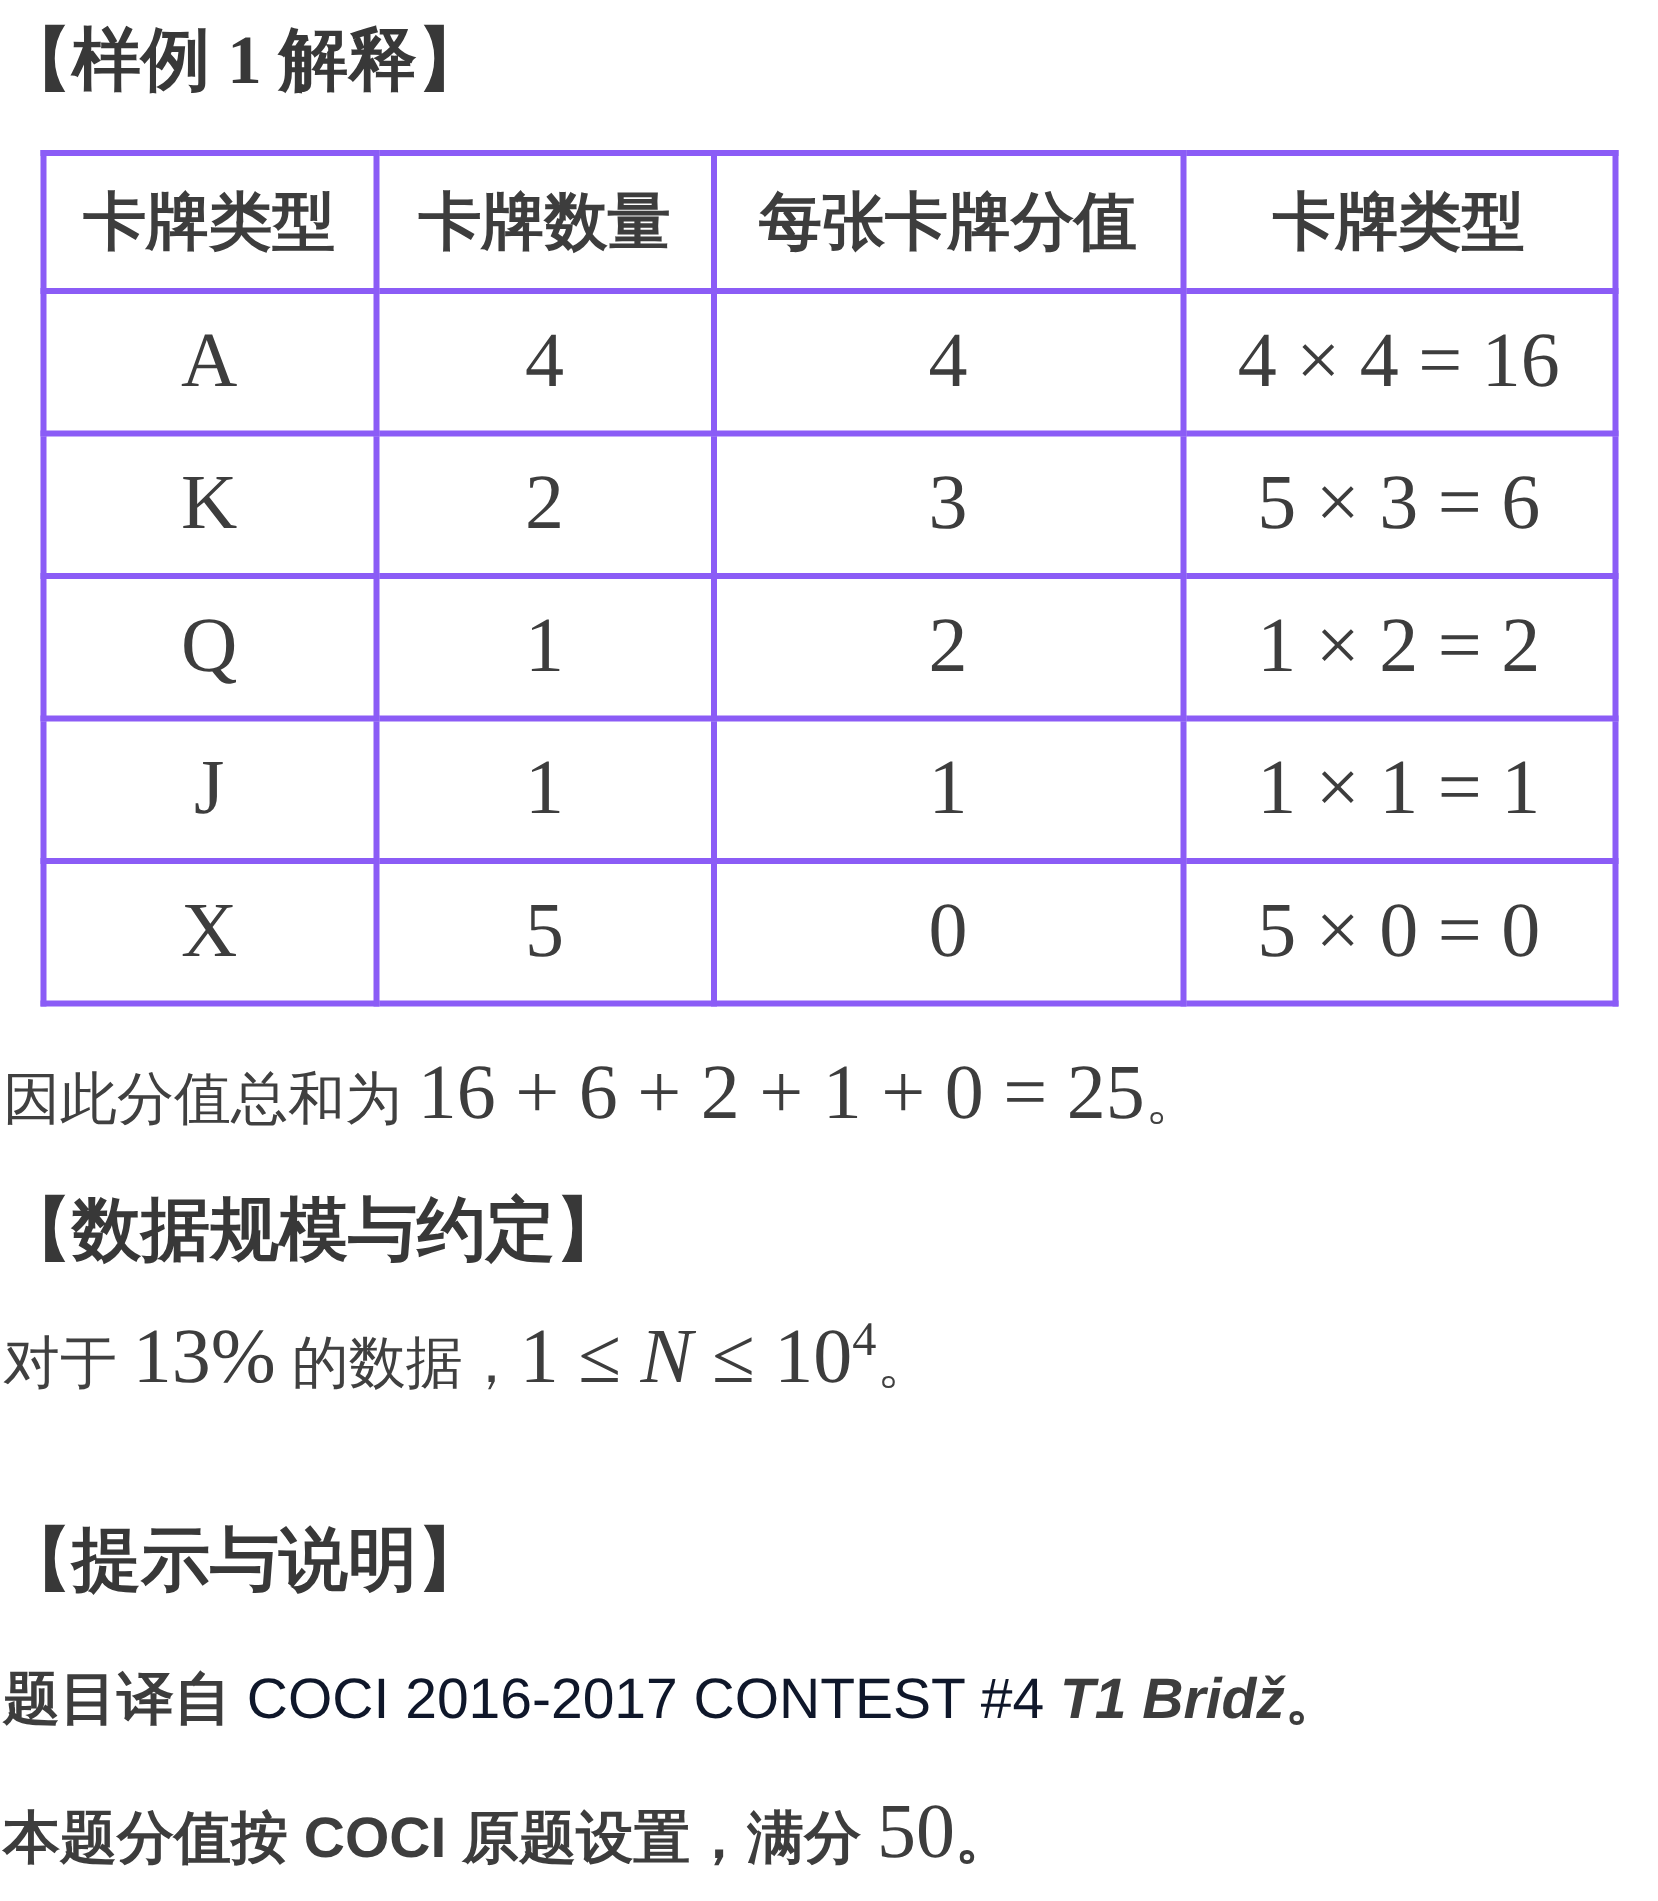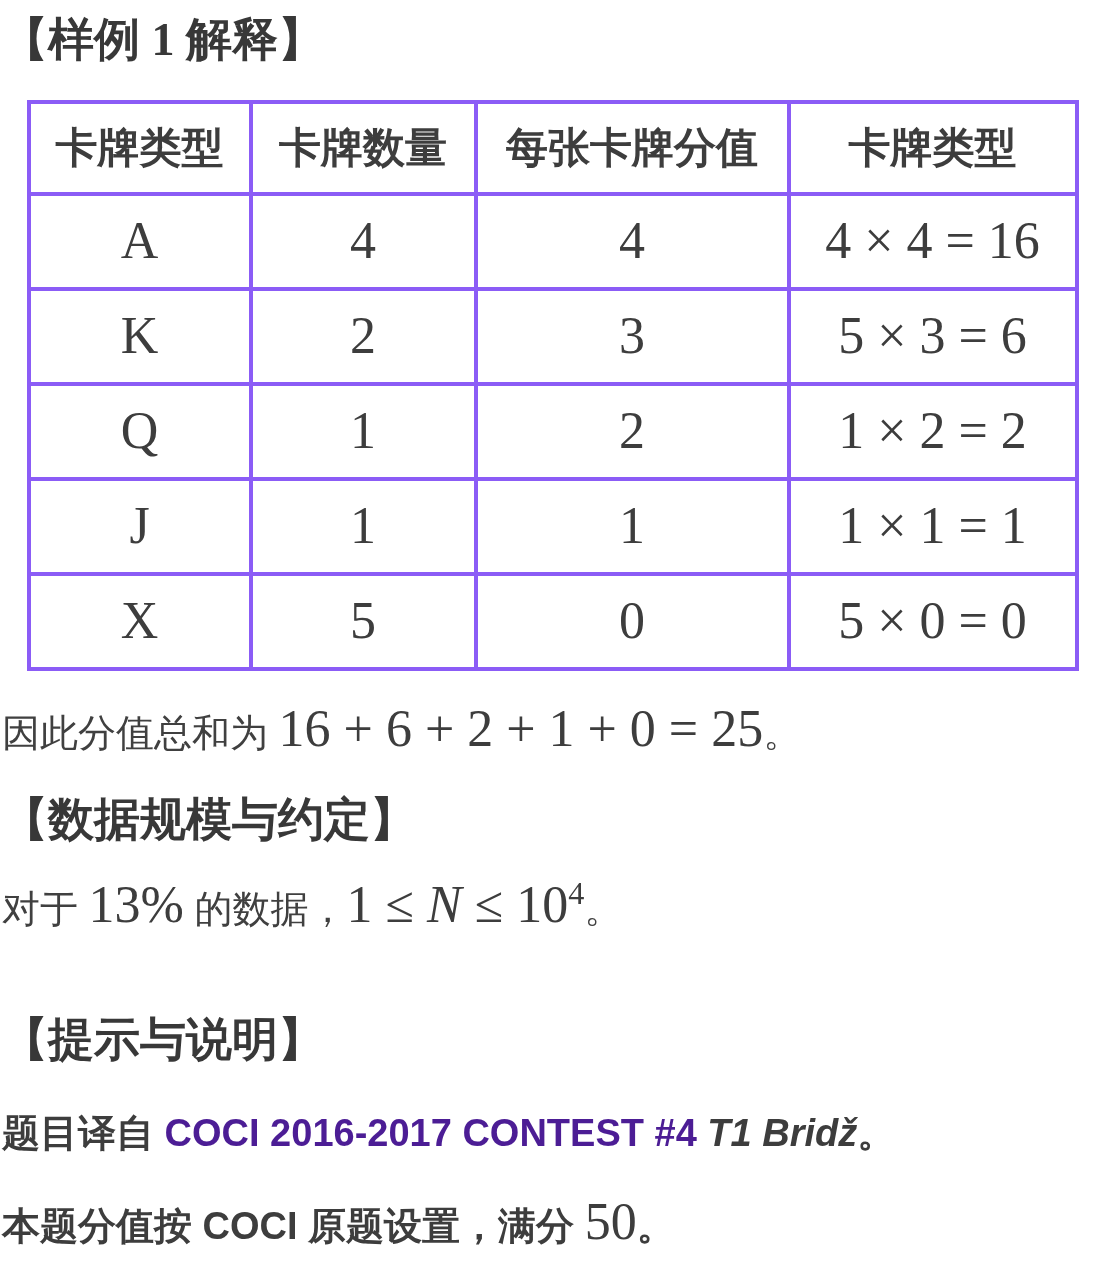--- a/index.html
+++ b/index.html
@@ -73,23 +73,23 @@
     line-height: 1.5;
     margin: 0;
     color: #404040;
   }
   p.summary-line     { margin-top: 32px; }
   p.constraints-line { margin-top: 32px; }
   p.source-line      { margin-top: 38px; font-weight: 700; color: #3d3d3d; }
   p.score-line       { margin-top: 34px; font-weight: 700; color: #3d3d3d; }
 
   a.source-link {
-    color: #4c1d95;
+    color: #0f172a;
     text-decoration: none;
-    font-weight: 700;
+    font-weight: 400;
     cursor: pointer;
   }
   .problem-title-em {
     font-style: italic;
     font-weight: 700;
     color: #3d3d3d;
   }
 </style>
 </head>
 <body>

